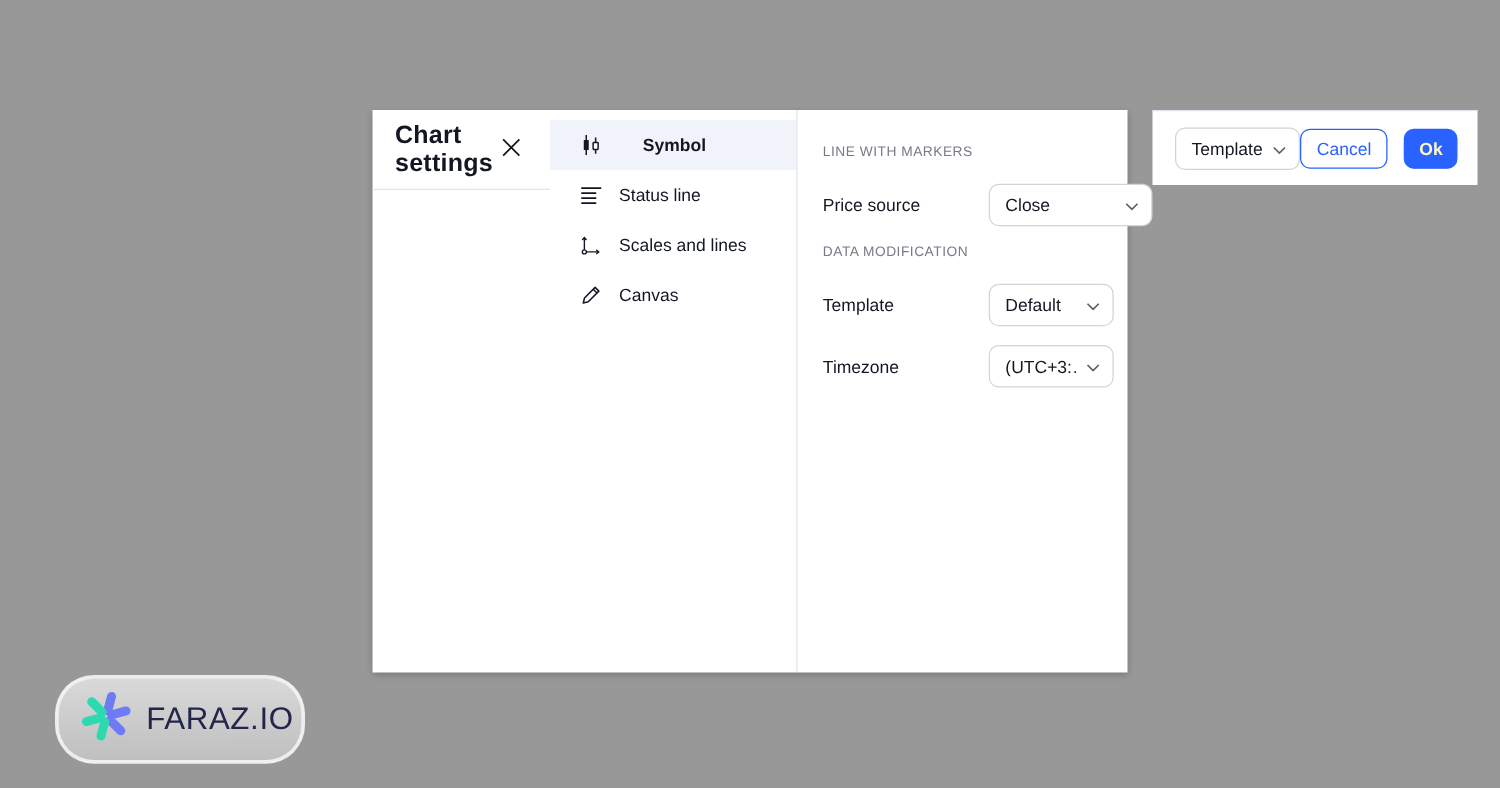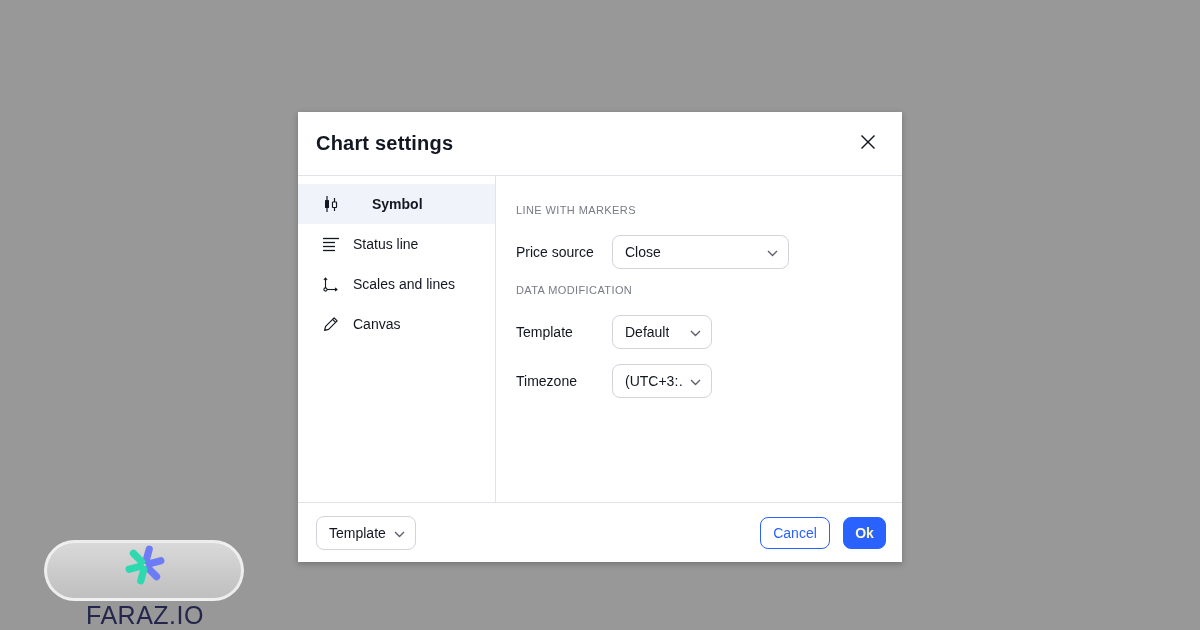--- a/index.html
+++ b/index.html
@@ -13,22 +13,21 @@
   }
 
   
   .dialog {
     position: absolute;
     left: 298px; top: 88px;
     width: 604px; height: 450px;
     background: #ffffff;
     box-shadow: 0 2px 6px rgba(0,0,0,.25);
     display: flex;
-    flex-direction: column;
-    margin-top: 24px;
+    flex-direction: row;
   }
   .dialog-header {
     height: 64px;
     flex: 0 0 64px;
     display: flex;
     align-items: center;
     justify-content: space-between;
     padding: 0 22px 0 18px;
     border-bottom: 1px solid #e0e3eb;
   }
@@ -59,35 +58,35 @@
   .side-icon { width: 18px; height: 18px; display: inline-flex; flex: 0 0 18px; }
 
   
   .content { flex: 1 1 auto; padding: 28px 0 0 20px; }
   .section-heading {
     font-size: 11px;
     color: #787b86;
     letter-spacing: .4px;
     margin-bottom: 19px;
   }
-  .form-row { display: flex; align-items: center; margin-bottom: 15px; }
+  .form-row { display: flex; align-items: center; margin-bottom: 15px; gap: 37px; }
   .row-label { width: 96px; flex: 0 0 96px; font-size: 14px; }
   .select-box {
     height: 34px;
     border: 1px solid #d1d4dc;
     border-radius: 8px;
     background: #fff;
     display: flex; align-items: center; justify-content: space-between;
     padding: 0 10px 0 12px;
     font-size: 14px;
     cursor: pointer;
     gap: 6px;
   }
   .select-value { white-space: nowrap; overflow: hidden; }
-  .w150 { width: 177px; }
+  .w150 { width: 131px; }
   .w100 { width: 100px; }
   .gap-after-section { margin-bottom: 32px; }
 
   .line-control {
     width: 76px; height: 36px;
     border: 1px solid #e0e3eb;
     border-radius: 8px;
     display: flex; align-items: center;
     padding: 0 8px;
     gap: 6px;
@@ -130,28 +129,27 @@
     background: #2962ff;
     border: 1px solid #2962ff;
     color: #fef9c3;
     font-weight: 600;
   }
 
   
   .watermark {
     position: absolute;
     left: 44px; top: 540px;
-    width: 200px; height: 61px;
+    width: 200px; height: 71px;
     border-radius: 31px;
     background: linear-gradient(180deg, #d9d9d9, #bfbfbf);
     border: 3px solid rgba(245,245,245,.85);
     display: flex; align-items: center;
     padding: 0 14px 0 16px;
     gap: 10px;
-    flex-direction: column;
   }
   .watermark-text {
     font-size: 25px;
     color: #23264a;
     letter-spacing: .5px;
     font-weight: 500;
     white-space: nowrap;
   }
 </style>
 </head>

